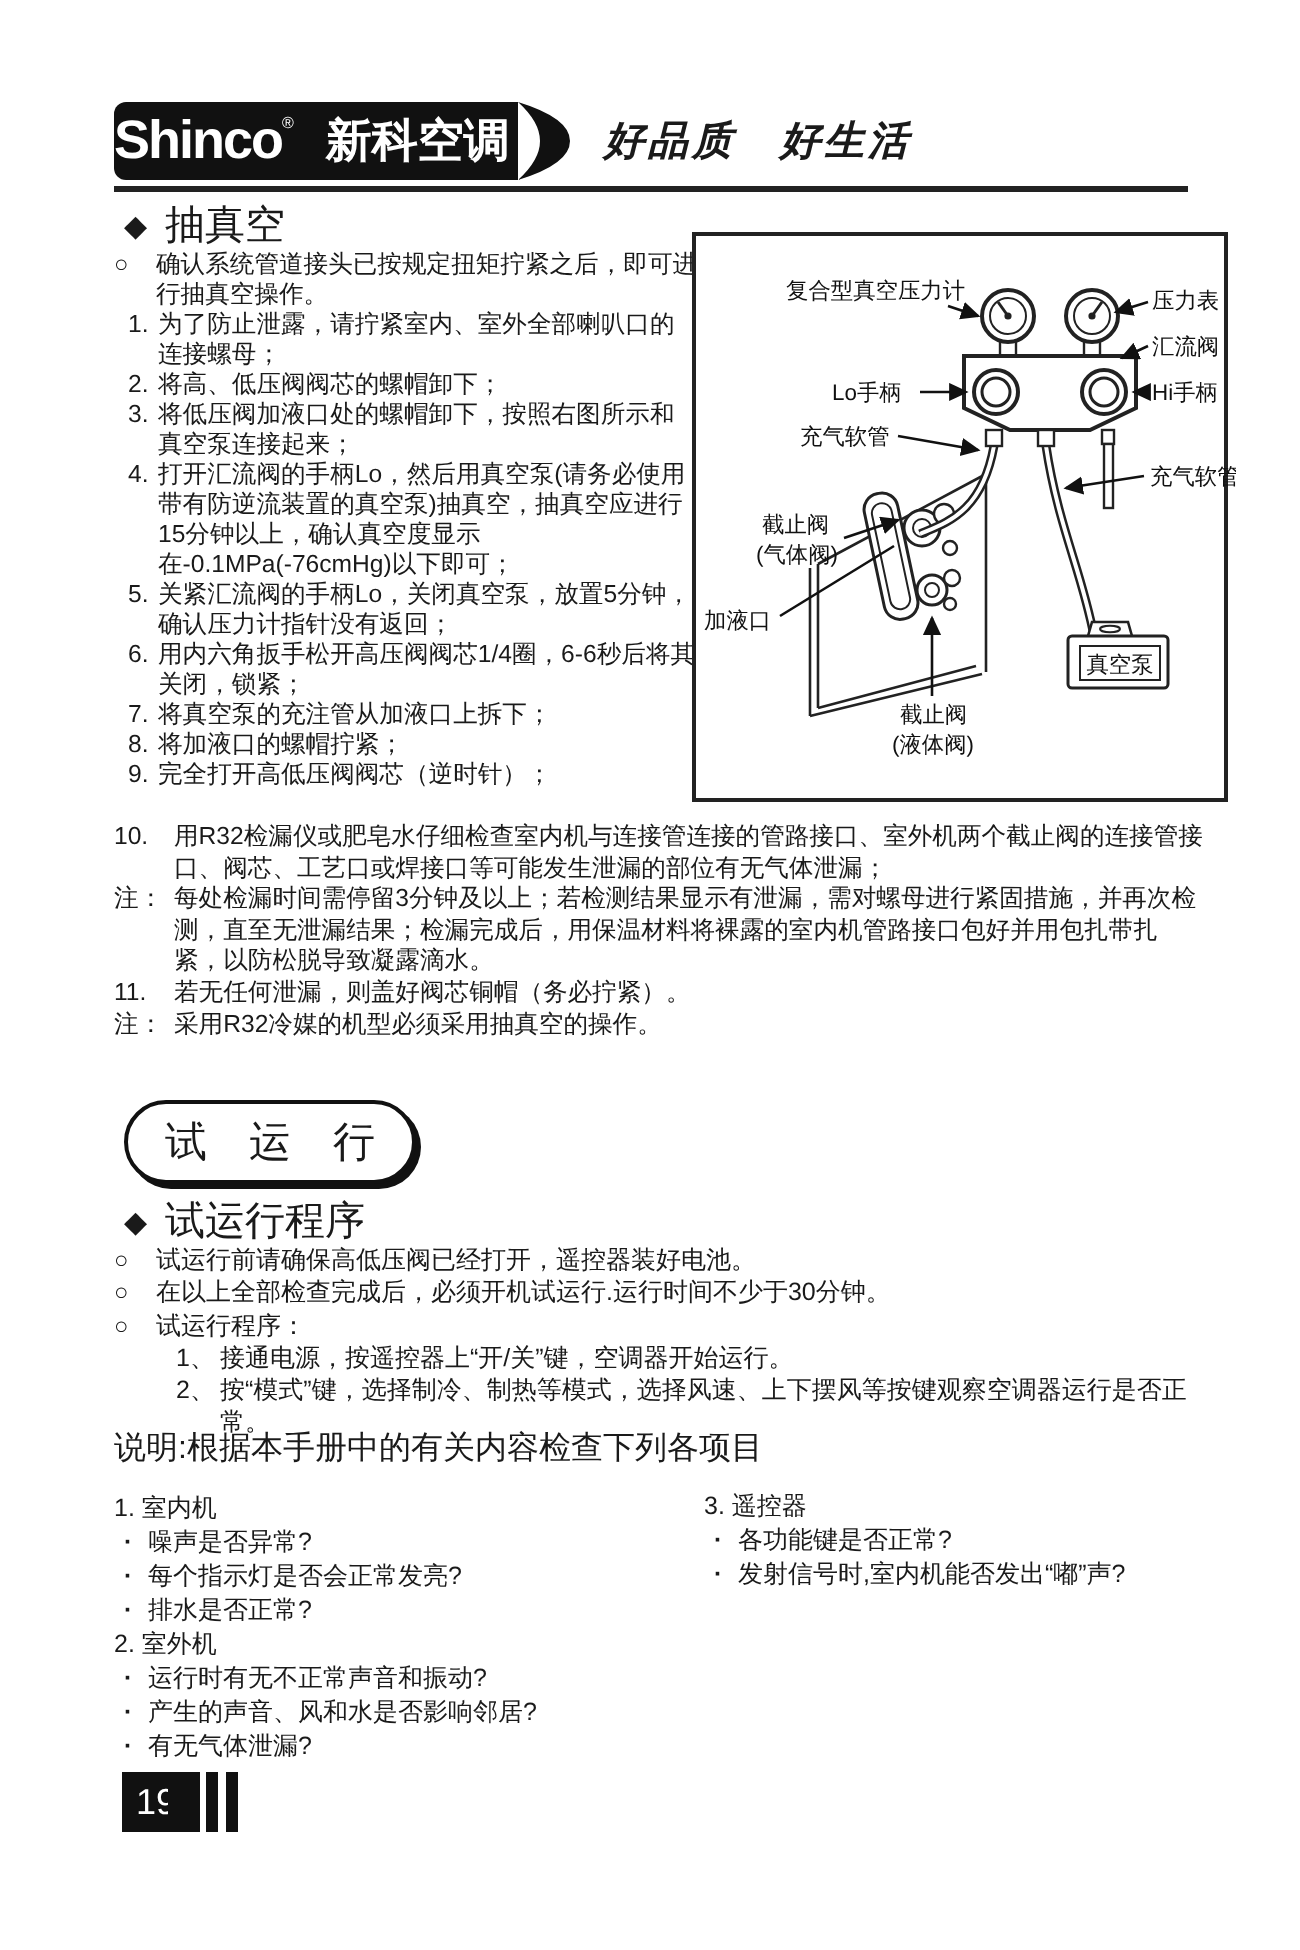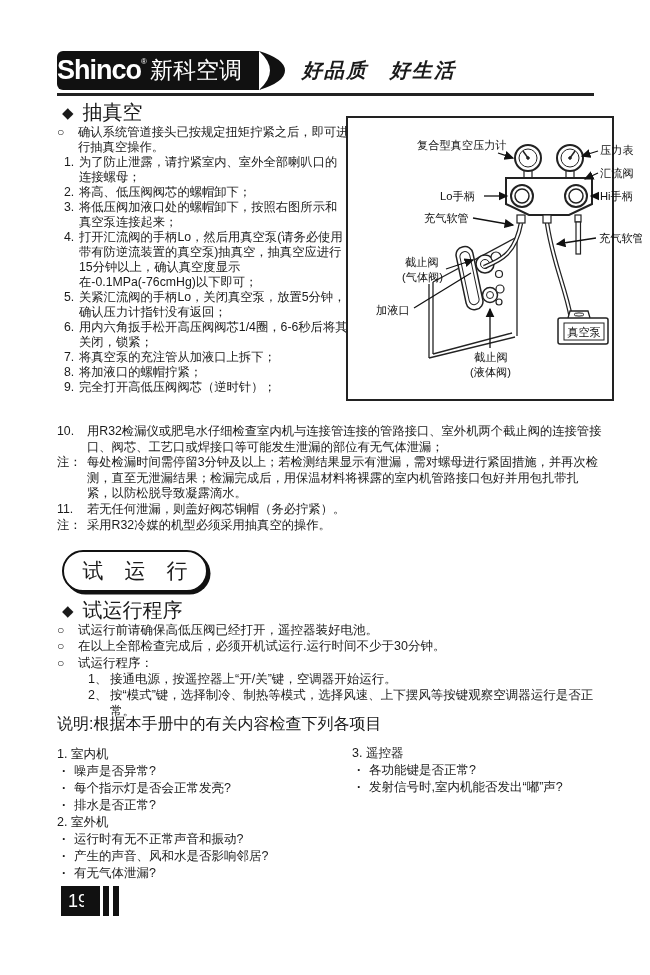--- a/index.html
+++ b/index.html
@@ -3,43 +3,43 @@
 <meta charset="utf-8">
 <style>
   html,body{margin:0;padding:0;background:#fff;}
   .page{position:relative;width:650px;height:975px;background:#ffffff;overflow:hidden;
         font-family:"Liberation Sans","DejaVu Sans",sans-serif;color:#1a1a1a;}
   
   .logo-band{position:absolute;left:57px;top:51px;width:202px;height:39px;background:#111;
              border-radius:6px 0 0 6px;display:flex;align-items:center;color:#fff;}
   .logo-en{font-size:27px;font-weight:bold;letter-spacing:-1px;line-height:1;}
   .logo-reg{font-size:8px;vertical-align:top;align-self:flex-start;margin-top:6px;}
-  .logo-cn{font-size:23px;font-weight:normal;line-height:1;margin-left:3px;}
+  .logo-cn{font-size:23px;font-weight:bold;line-height:1;margin-left:16px;}
   .crescent{position:absolute;left:259px;top:51px;}
   .slogan{position:absolute;left:302px;top:57px;font-size:20px;font-weight:bold;font-style:italic;
           letter-spacing:2px;}
   .header-rule{position:absolute;left:57px;top:93px;width:537px;height:3px;background:#222;}
   
   .sec-title{position:absolute;left:62px;font-size:20px;display:flex;align-items:center;}
   .sec-title .diamond{font-size:15px;margin-right:9px;}
   
   .col-left{position:absolute;left:57px;top:125px;width:292px;font-size:12.3px;line-height:15px;
             word-break:break-word;}
   .li{display:flex;}
   .li .m{flex:none;}
   .li .t{flex:1;}
   .intro .m{width:21px;font-size:12px;}
   .step{padding-left:7px;}
   .step .m{width:15px;}
-  .wide-list{position:absolute;left:57px;top:424px;width:546px;font-size:12.3px;line-height:15.6px;
+  .wide-list{position:absolute;left:57px;top:411px;width:546px;font-size:12.3px;line-height:15.6px;
              word-break:break-word;}
   .wide-li .m{width:30px;}
   
   .diagram{position:absolute;left:346px;top:116px;width:268px;height:285px;border:2px solid #222;
-           background:#fff;box-sizing:border-box;padding-left:24px;}
+           background:#fff;box-sizing:border-box;}
   .diagram svg{display:block;}
   .diagram text{font-family:"Liberation Sans","DejaVu Sans",sans-serif;font-size:11.2px;fill:#111;}
   
   .pill{position:absolute;left:62px;top:550px;width:142px;height:38px;border:2.5px solid #111;
         border-radius:22px;box-shadow:2.5px 2.5px 0 #111;display:flex;align-items:center;
         justify-content:center;font-size:21px;background:#fff;}
   .sec2-list{position:absolute;left:57px;top:622px;width:548px;font-size:12.5px;line-height:16.3px;}
   .note .m{width:21px;font-size:12px;}
   .method{padding-left:31px;}
   .method .m{width:22px;}

